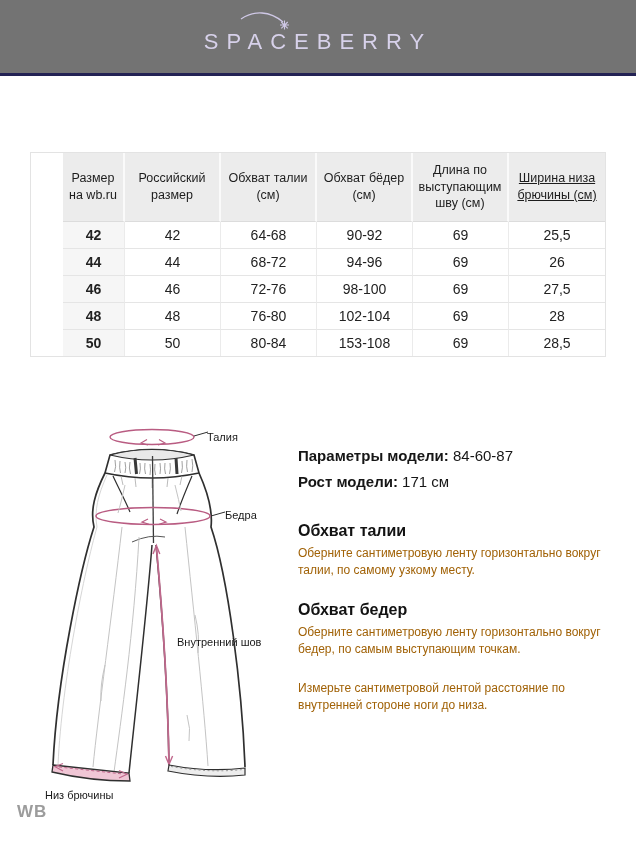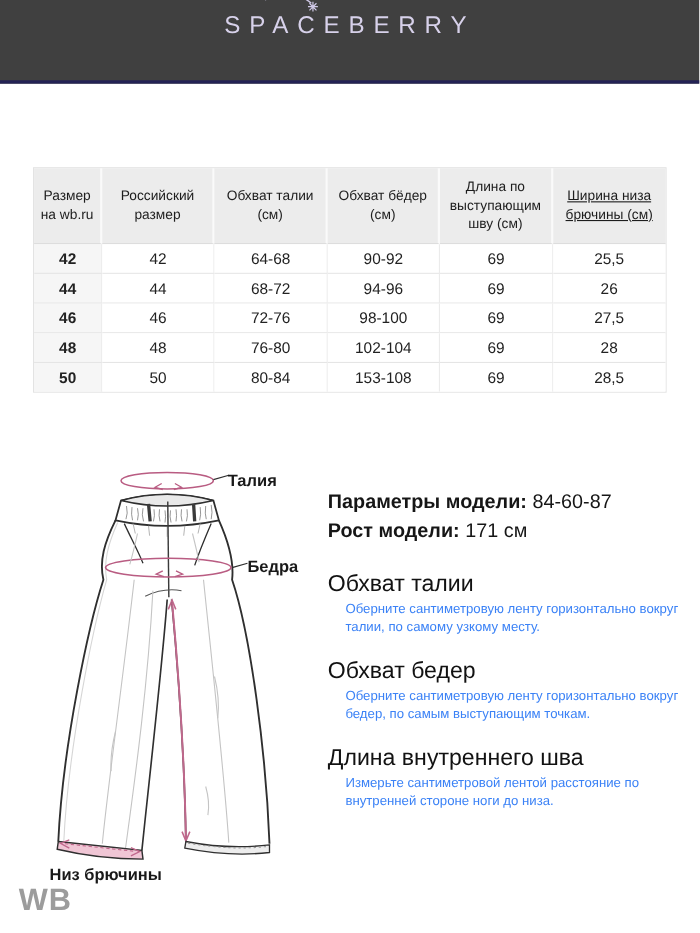--- a/index.html
+++ b/index.html
@@ -1,59 +1,59 @@
 <!DOCTYPE html>
 <html><head>
 <meta charset="utf-8">
 <style>
   html,body{margin:0;padding:0;background:#fff;}
   .page{position:relative;width:636px;height:848px;background:#ffffff;overflow:hidden;
         font-family:"Liberation Sans","DejaVu Sans",sans-serif;color:#1c1c1c;}
 
   
-  .hdr{position:absolute;left:0;top:0;width:636px;height:73px;background:#404040;
-       border-bottom:3px solid #232254;display:flex;align-items:flex-start;justify-content:center;}
+  .hdr{position:absolute;left:0;top:0;width:636px;height:73px;background:#737373;
+       border-bottom:3px solid #232254;display:flex;align-items:center;justify-content:center;}
   .logo{position:relative;color:#d7d1ea;font-size:22px;letter-spacing:8px;font-weight:400;
         padding-top:10px;}
   .comet{position:absolute;left:34px;top:-10px;width:60px;height:26px;}
 
   
   .tbl-wrap{position:absolute;left:30px;top:152px;width:576px;}
   table{width:100%;border-collapse:separate;border-spacing:0;table-layout:fixed;
-        border:1px solid #e3e3e3;}
+        border:1px solid #e3e3e3;padding-left:32px;}
   col.c1{width:62px;}
   th{background:#ececec;font-weight:500;font-size:12.5px;line-height:1.32;color:#1d1d1d;
      padding:9px 3px;border-right:2px solid #fafafa;border-bottom:1px solid #dcdcdc;
      text-align:center;vertical-align:middle;}
   th:last-child{border-right:0;text-decoration:underline;}
   td{background:#fff;font-size:14px;color:#222;text-align:center;height:26px;
      border-right:1px solid #ebebeb;border-bottom:1px solid #e5e5e5;padding:0 2px;}
   td:last-child{border-right:0;}
   tr:last-child td{border-bottom:0;}
   td.first{background:#f6f6f6;font-weight:700;}
 
   
   .pants-svg{position:absolute;left:35px;top:415px;}
-  .dlabel{position:absolute;font-size:15px;font-weight:700;color:#191919;line-height:19px;}
+  .dlabel{position:absolute;font-size:11px;font-weight:400;color:#191919;line-height:19px;}
   .lbl-waist{left:207px;top:428px;}
   .lbl-hips{left:225px;top:506px;}
   .lbl-seam{left:177px;top:633px;width:100px;}
   .lbl-hem{left:45px;top:786px;}
 
   
   .info-col{position:absolute;left:298px;top:443px;width:334px;}
-  .mi-line{font-size:18px;line-height:26px;color:#161616;}
+  .mi-line{font-size:15px;line-height:26px;color:#161616;}
   .mi-line .lbl{font-weight:600;}
   .mi-line .val{font-weight:400;}
   .measures{margin-top:27px;}
-  .m-block h3{margin:0 0 5px 0;font-size:21px;font-weight:400;color:#121212;line-height:18px;}
-  .m-block p{margin:0 0 22px 16px;font-size:12px;line-height:17px;color:#3b82f6;}
+  .m-block h3{margin:0 0 5px 0;font-size:16px;font-weight:700;color:#121212;line-height:18px;}
+  .m-block p{margin:0 0 22px 0;font-size:12px;line-height:17px;color:#a16207;}
   .m-block p.narrow{max-width:278px;}
 
-  .watermark{position:absolute;left:17px;top:802px;font-size:28px;font-weight:700;
+  .watermark{position:absolute;left:17px;top:802px;font-size:17px;font-weight:700;
              color:#9c9c9c;letter-spacing:1px;}
 </style>
 </head>
 <body>
 
 <div class="page">
 
   <div class="hdr">
     <div class="logo">
       <svg class="comet" viewBox="0 0 60 26" fill="none">
@@ -204,37 +204,37 @@
     <path d="M24,352 L88,359" stroke="#c0688c" stroke-width="1" stroke-dasharray="3,2.4"></path>
     <path d="M28,348.5 L20,351.7 L28,356" stroke="#c0688c" stroke-width="1.2" fill="none"></path>
     <path d="M84,355.5 L92,359.2 L84,363" stroke="#c0688c" stroke-width="1.2" fill="none"></path>
 
     <path d="M134,350 C160,355 186,356 210,353 L210,360 C184,363 158,361 133,356 Z" fill="#ededed" stroke="#2f2f2f" stroke-width="1.2"></path>
     <path d="M136,351.5 C162,356 186,357 208,354.5" stroke="#9a9a9a" stroke-width="1" stroke-dasharray="2,2.6" fill="none"></path>
   </svg>
 
   <div class="dlabel lbl-waist">Талия</div>
   <div class="dlabel lbl-hips">Бедра</div>
+  <div class="dlabel lbl-seam">Внутренний шов</div>
   <div class="dlabel lbl-hem">Низ брючины</div>
 
   <div class="info-col">
     <div class="model-info">
         <div class="mi-line"><span class="lbl">Параметры модели:</span> <span class="val">84-60-87</span></div>
         <div class="mi-line"><span class="lbl">Рост модели:</span> <span class="val">171 см</span></div>
       </div>
     <div class="measures">
         <div class="m-block">
           <h3>Обхват талии</h3>
           <p>Оберните сантиметровую ленту горизонтально вокруг талии, по самому узкому месту.</p>
         </div>
         <div class="m-block">
           <h3>Обхват бедер</h3>
           <p>Оберните сантиметровую ленту горизонтально вокруг бедер, по самым выступающим точкам.</p>
         </div>
         <div class="m-block">
-          <h3>Длина внутреннего шва</h3>
           <p class="narrow">Измерьте сантиметровой лентой расстояние по внутренней стороне ноги до низа.</p>
         </div>
       </div>
   </div>
 
   <div class="watermark">WB</div>
 </div>
 
 </body></html>

